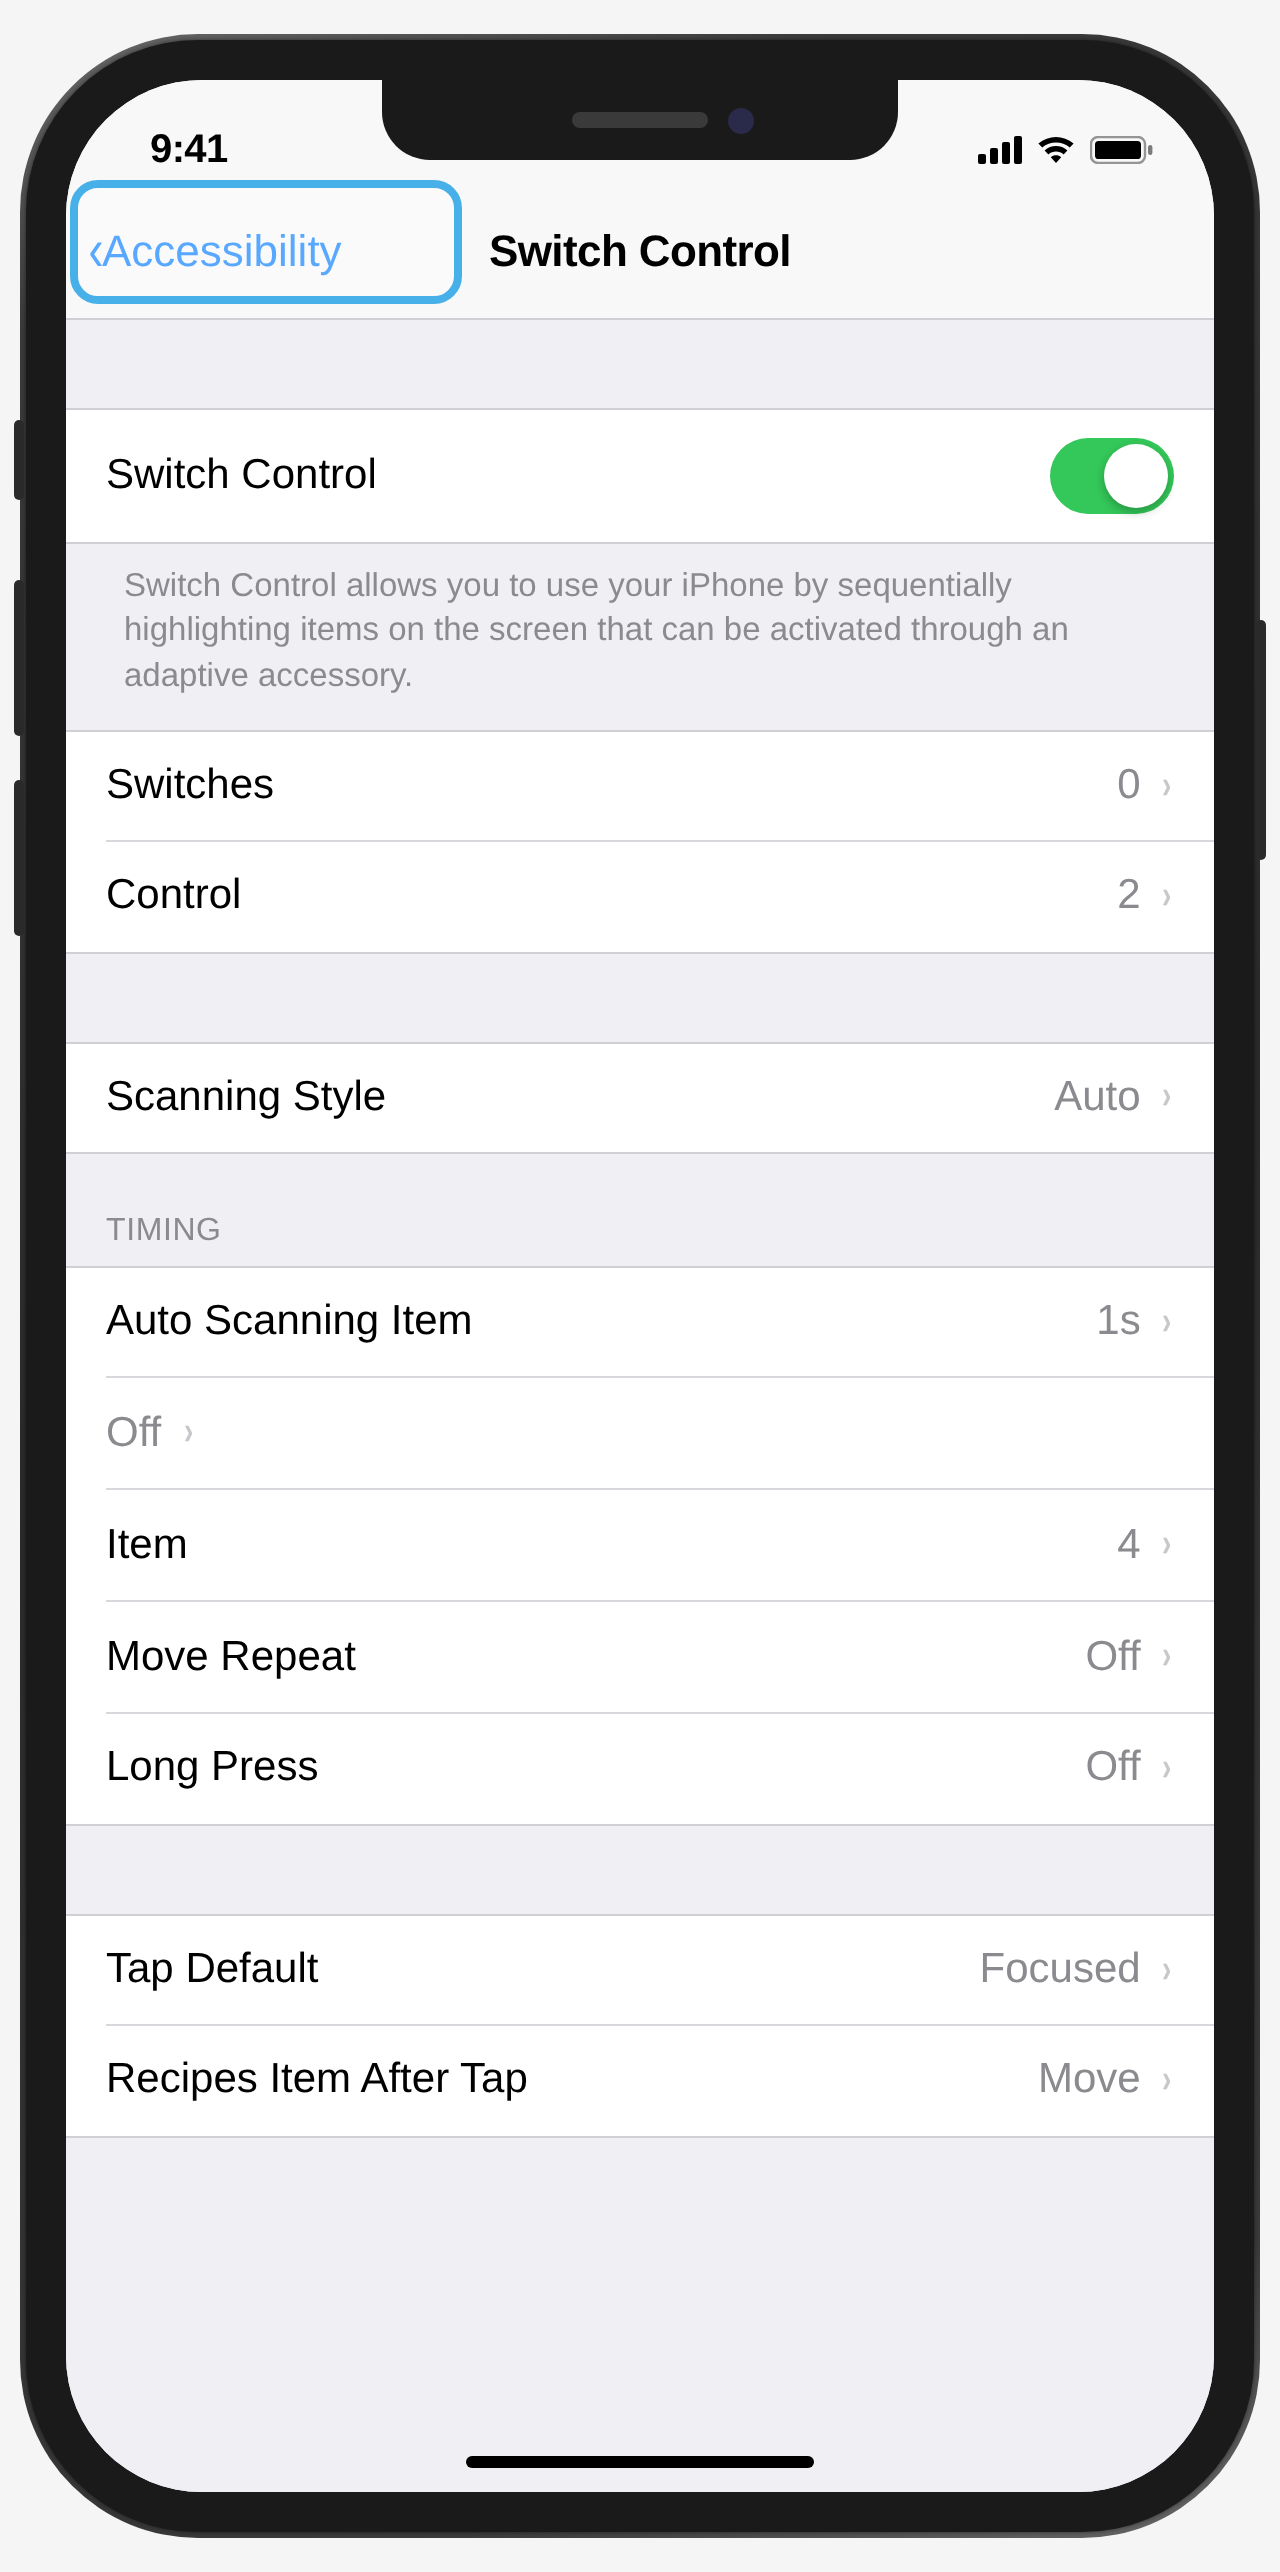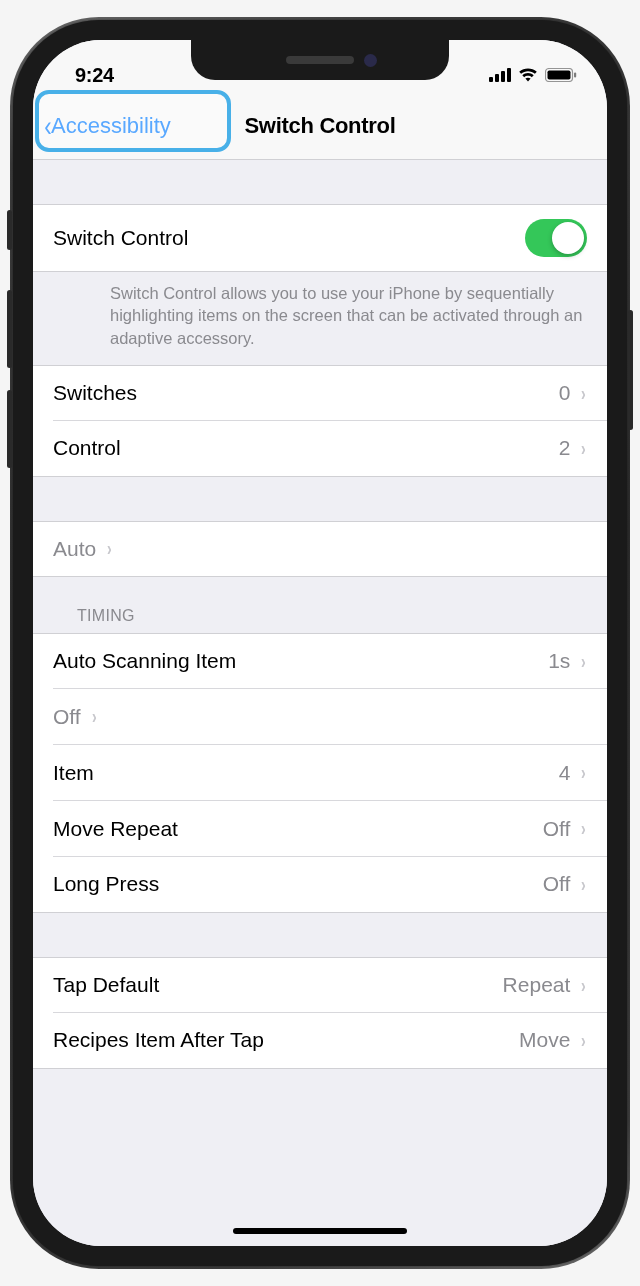--- a/index.html
+++ b/index.html
@@ -157,28 +157,26 @@
     }
     .group-spacer {
       height: 44px;
     }
     .group-spacer.with-header {
       height: auto;
       padding: 30px 24px 8px 20px;
       font-size: 16px;
       color: #8a8a8f;
       letter-spacing: 0.3px;
-      margin-left: 24px;
     }
     .footer-text {
       padding: 10px 20px 16px 29px;
       font-size: 16.5px;
       line-height: 1.35;
       color: #8a8a8f;
-      margin-left: 48px;
     }
     .cell {
       background: #ffffff;
       min-height: 56px;
       padding: 14px 20px;
       display: flex;
       align-items: center;
       justify-content: space-between;
       position: relative;
       font-size: 21px;
@@ -257,21 +255,21 @@
   <div class="side-btn side-left3"></div>
   <div class="side-btn side-right"></div>
 
   <div class="screen">
     <div class="notch">
       <div class="speaker"></div>
       <div class="camera"></div>
     </div>
 
     <div class="status-bar">
-      <div class="status-time">9:24</div>
+      <div class="status-time">9:41</div>
       <div class="status-icons">
         <svg width="22" height="14" viewBox="0 0 22 14">
           <rect x="0" y="9" width="4" height="5" rx="1" fill="#000"></rect>
           <rect x="6" y="6" width="4" height="8" rx="1" fill="#000"></rect>
           <rect x="12" y="3" width="4" height="11" rx="1" fill="#000"></rect>
           <rect x="18" y="0" width="4" height="14" rx="1" fill="#000"></rect>
         </svg>
         <svg width="20" height="14" viewBox="0 0 20 14">
           <path d="M10 13.5 L7.4 10.6 C8.9 9.3 11.1 9.3 12.6 10.6 Z" fill="#000"></path>
           <path d="M4.3 7.2 C7.5 4.3 12.5 4.3 15.7 7.2 L13.8 9.2 C11.6 7.3 8.4 7.3 6.2 9.2 Z" fill="#000"></path>
@@ -319,20 +317,21 @@
         <span class="cell-label">Control</span>
         <div class="cell-right">
           <span class="cell-value">2</span>
           <span class="chevron">›</span>
         </div>
       </div>
 
       <div class="group-spacer"></div>
 
       <div class="cell first-in-group last-in-group">
+        <span class="cell-label">Scanning Style</span>
         <div class="cell-right">
           <span class="cell-value">Auto</span>
           <span class="chevron">›</span>
         </div>
       </div>
 
       <div class="group-spacer with-header">TIMING</div>
 
       <div class="cell first-in-group">
         <span class="cell-label">Auto Scanning Item</span>
@@ -367,21 +366,21 @@
           <span class="cell-value">Off</span>
           <span class="chevron">›</span>
         </div>
       </div>
 
       <div class="group-spacer"></div>
 
       <div class="cell first-in-group">
         <span class="cell-label">Tap Default</span>
         <div class="cell-right">
-          <span class="cell-value">Repeat</span>
+          <span class="cell-value">Focused</span>
           <span class="chevron">›</span>
         </div>
       </div>
       <div class="cell last-in-group">
         <span class="cell-label">Recipes Item After Tap</span>
         <div class="cell-right">
           <span class="cell-value">Move</span>
           <span class="chevron">›</span>
         </div>
       </div>

